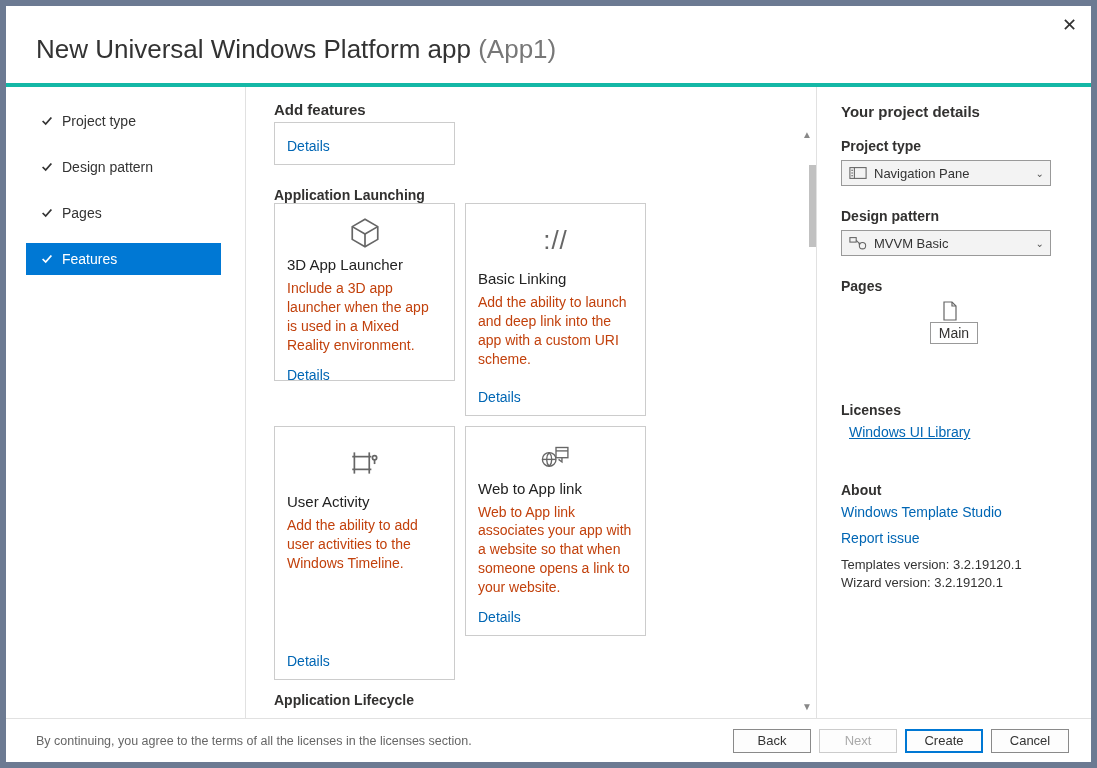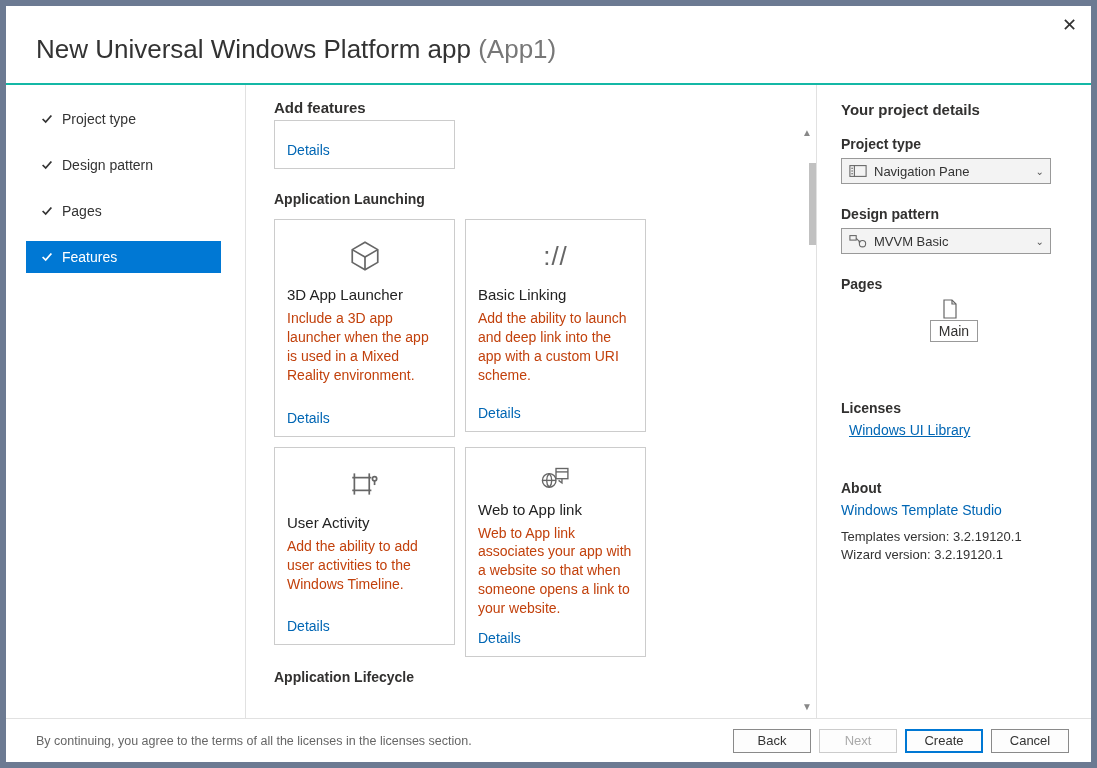--- a/index.html
+++ b/index.html
@@ -17,21 +17,21 @@
     display: flex; flex-direction: column;
     position: relative;
   }
   .close-btn {
     position: absolute; top: 6px; right: 10px;
     font-size: 18px; line-height: 1; color: #333;
     cursor: pointer; padding: 4px;
   }
   .title-bar {
     padding: 28px 14px 18px 30px;
-    border-bottom: 2px solid #14b8a6;
+    border-bottom: 4px solid #14b8a6;
   }
   .title-bar h1 {
     font-size: 26px; font-weight: 400; color: #333;
   }
   .title-bar h1 .sub { color: #777; }
   .body {
     flex: 1; display: flex; min-height: 0;
   }
   
   .sidebar {
@@ -70,21 +70,21 @@
     width: 181px; height: 49px;
     border: 1px solid #ccc;
     padding: 10px 12px;
     display: flex; align-items: flex-end;
     margin-bottom: 22px;
   }
   .details-link {
     color: #0066b4; font-size: 14px; cursor: pointer;
   }
   .section-label {
-    font-size: 14px; font-weight: 600; margin-bottom: 12px;
+    font-size: 14px; font-weight: 600; 
   }
   .card-row {
     display: flex; gap: 10px; margin-bottom: 10px;
   }
   .card {
     width: 181px; border: 1px solid #ccc;
     padding: 12px 12px 10px 12px;
     display: flex; flex-direction: column;
     cursor: pointer;
   }
@@ -253,21 +253,21 @@
       <h2 class="section-top">Add features</h2>
 
       <div class="truncated-card">
         <span class="details-link">Details</span>
       </div>
 
       <div class="section-label">Application Launching</div>
 
       <div class="card-row">
 
-        <div class="card" style="height:218px;">
+        <div class="card" style="height:178px;">
           <div class="icon">
             <svg viewBox="0 0 32 32">
                 <path d="M16 3 L28 10 L28 22 L16 29 L4 22 L4 10 Z"></path>
                 <path d="M4 10 L16 17 L28 10"></path>
                 <path d="M16 17 L16 29"></path>
               </svg>
           </div>
           <h3>3D App Launcher</h3>
           <p>Include a 3D app launcher when the app is used in a Mixed Reality environment.</p>
           <span class="card-details">Details</span>
@@ -278,21 +278,21 @@
             <span>://</span>
           </div>
           <h3>Basic Linking</h3>
           <p>Add the ability to launch and deep link into the app with a custom URI scheme.</p>
           <span class="card-details">Details</span>
         </div>
       </div>
 
       <div class="card-row">
 
-        <div class="card" style="height:198px;">
+        <div class="card" style="height:254px;">
           <div class="icon">
             <svg viewBox="0 0 32 32">
                 <path d="M6 6 L6 26"></path>
                 <path d="M20 6 L20 26"></path>
                 <path d="M4 10 L22 10"></path>
                 <path d="M4 22 L22 22"></path>
                 <circle cx="25" cy="11" r="2"></circle>
                 <path d="M25 13 L25 17"></path>
               </svg>
           </div>
@@ -368,20 +368,21 @@
       <div class="spacer-lg"></div>
 
       <div class="field-label">Licenses</div>
       <span class="link" style="padding-left:8px;text-decoration:underline;">Windows UI Library</span>
 
       <div class="spacer-lg"></div>
 
       <div class="about-block">
         <div class="field-label">About</div>
         <span class="link">Windows Template Studio</span>
+        <span class="link">Report issue</span>
         <div class="ver">Templates version: 3.2.19120.1</div>
         <div class="ver">Wizard version: 3.2.19120.1</div>
       </div>
     </div>
 
   </div>
 
   <div class="footer">
     <div class="agree">By continuing, you agree to the terms of all the licenses in the licenses section.</div>
     <button>Back</button>

